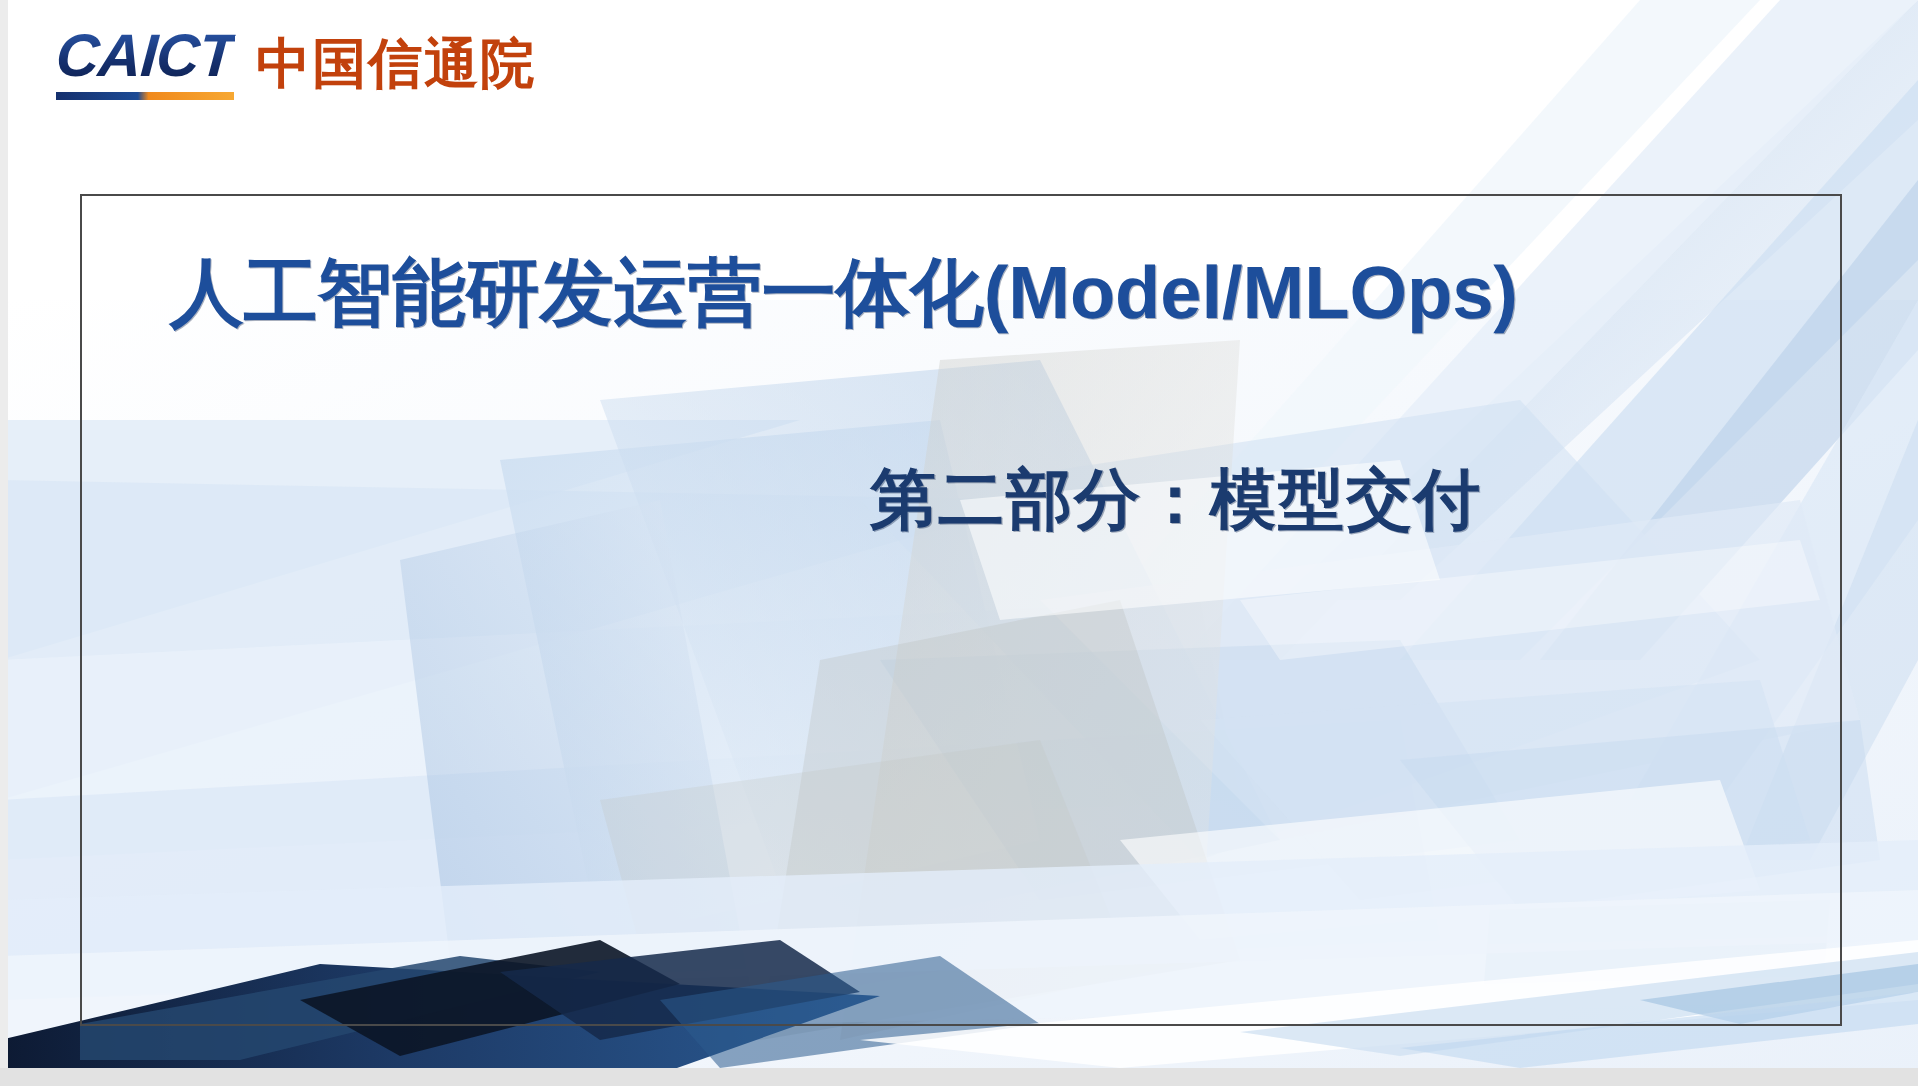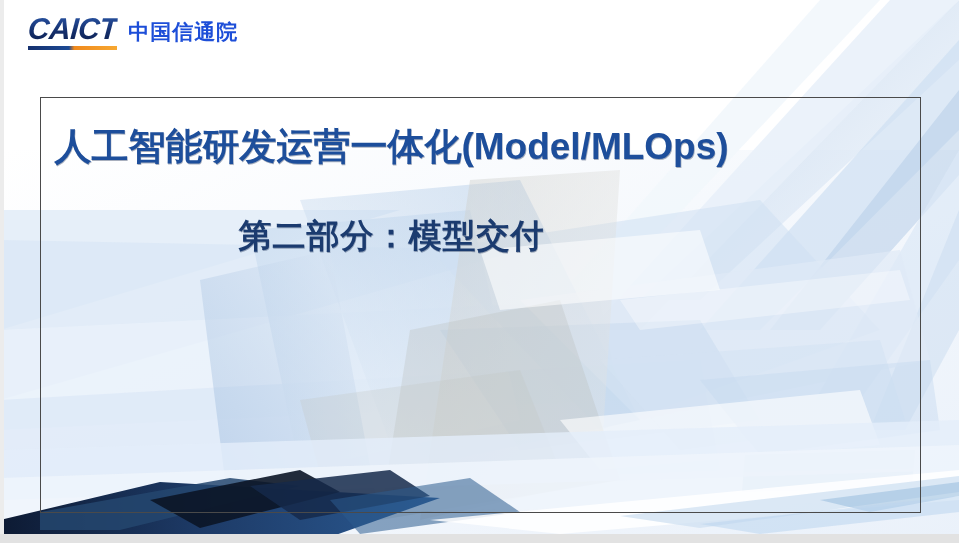--- a/index.html
+++ b/index.html
@@ -66,23 +66,23 @@
   }
   .logo-underline {
     margin-top: 2px;
     height: 4px;
     width: 100%;
     background: linear-gradient(90deg, #15306e 0%, #1c4a94 46%, #f0891c 52%, #f7a832 100%);
   }
   .logo-cn {
     font-family: "Liberation Sans", "DejaVu Sans", sans-serif;
     font-weight: bold;
-    font-size: 21px;
+    font-size: 27px;
     line-height: 30px;
-    color: #1d4ed8;
+    color: #c2410c;
     padding-bottom: 3px;
     letter-spacing: 1px;
   }
 
   
   .content-frame {
     position: absolute;
     left: 40px;
     top: 97px;
     width: 881px;
@@ -91,39 +91,40 @@
     box-sizing: border-box;
     z-index: 3;
   }
 
   .text-block {
     position: absolute;
     left: 40px;
     top: 97px;
     width: 703px;
     z-index: 4;
-    text-align: center;
+    text-align: right;
     pointer-events: none;
+    padding-left: 16px;
   }
 
   .main-title {
     margin: 0;
     padding-top: 26px;
     font-family: "Liberation Sans", "DejaVu Sans", sans-serif;
     font-weight: bold;
     font-size: 37px;
     line-height: 48px;
     color: #1d4e9b;
     letter-spacing: 0px;
     text-shadow: 0.6px 0.6px 0 rgba(10,30,70,0.35);
   }
   .main-title .ln { display: block; }
 
   .subtitle {
-    margin: 4px;
+    margin: 18px;
     padding-top: 40px;
     font-family: "Liberation Sans", "DejaVu Sans", sans-serif;
     font-weight: bold;
     font-size: 33px;
     line-height: 42px;
     color: #1b3b6f;
     letter-spacing: 1px;
     text-shadow: 0.6px 0.6px 0 rgba(10,30,70,0.35);
   }
 

